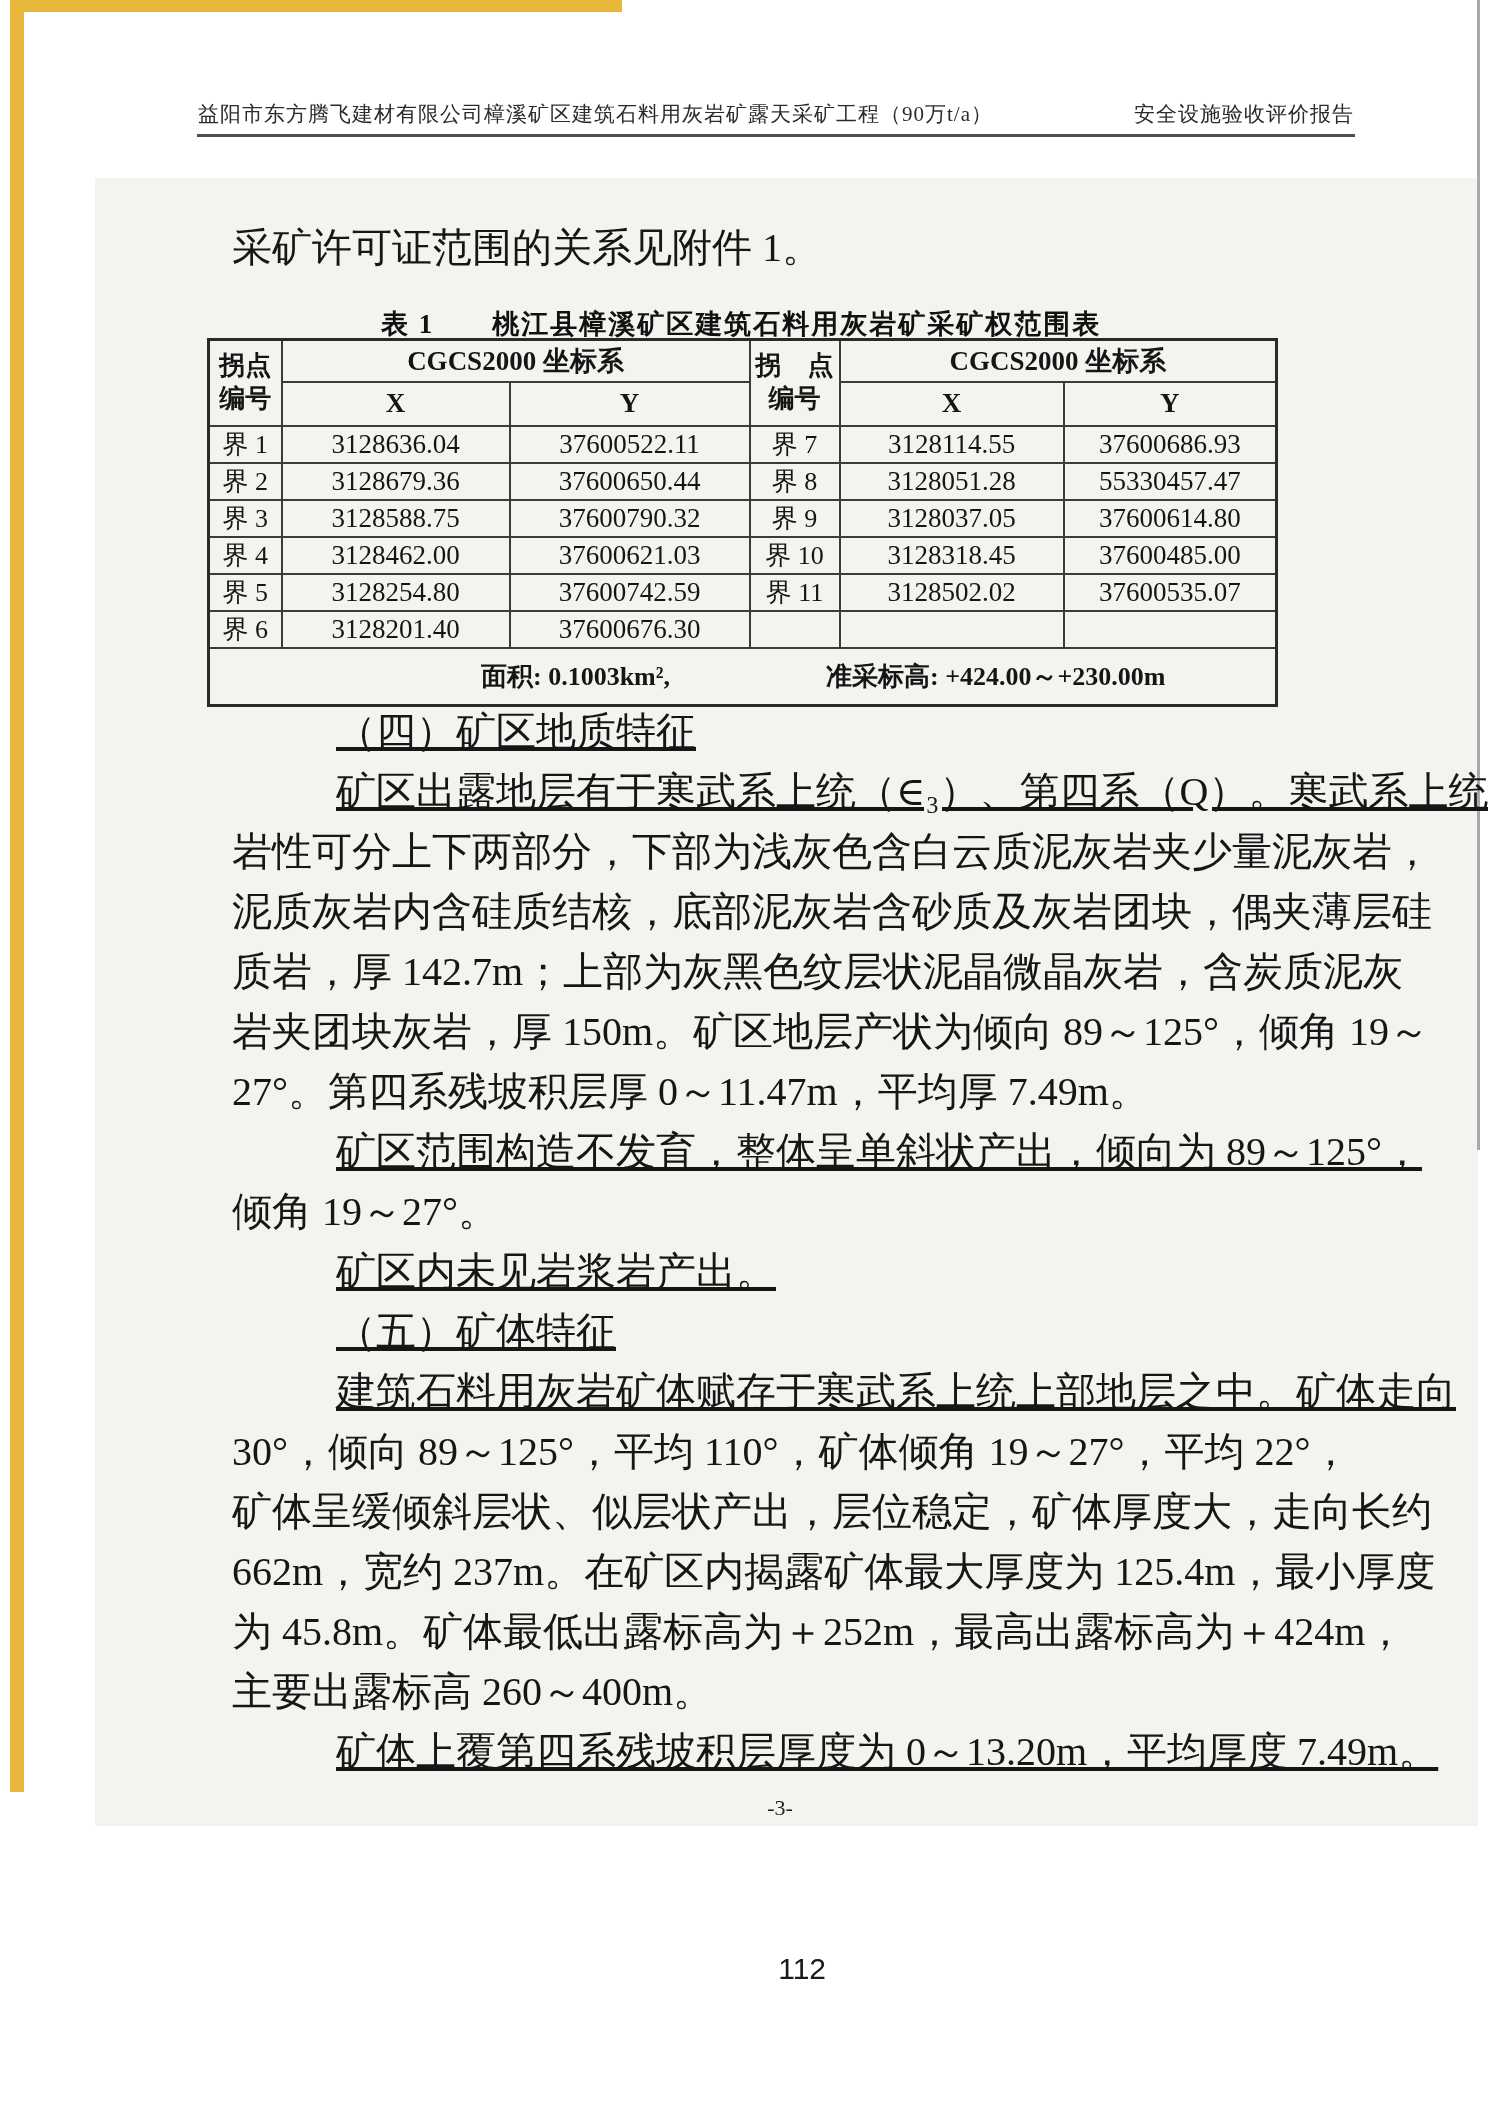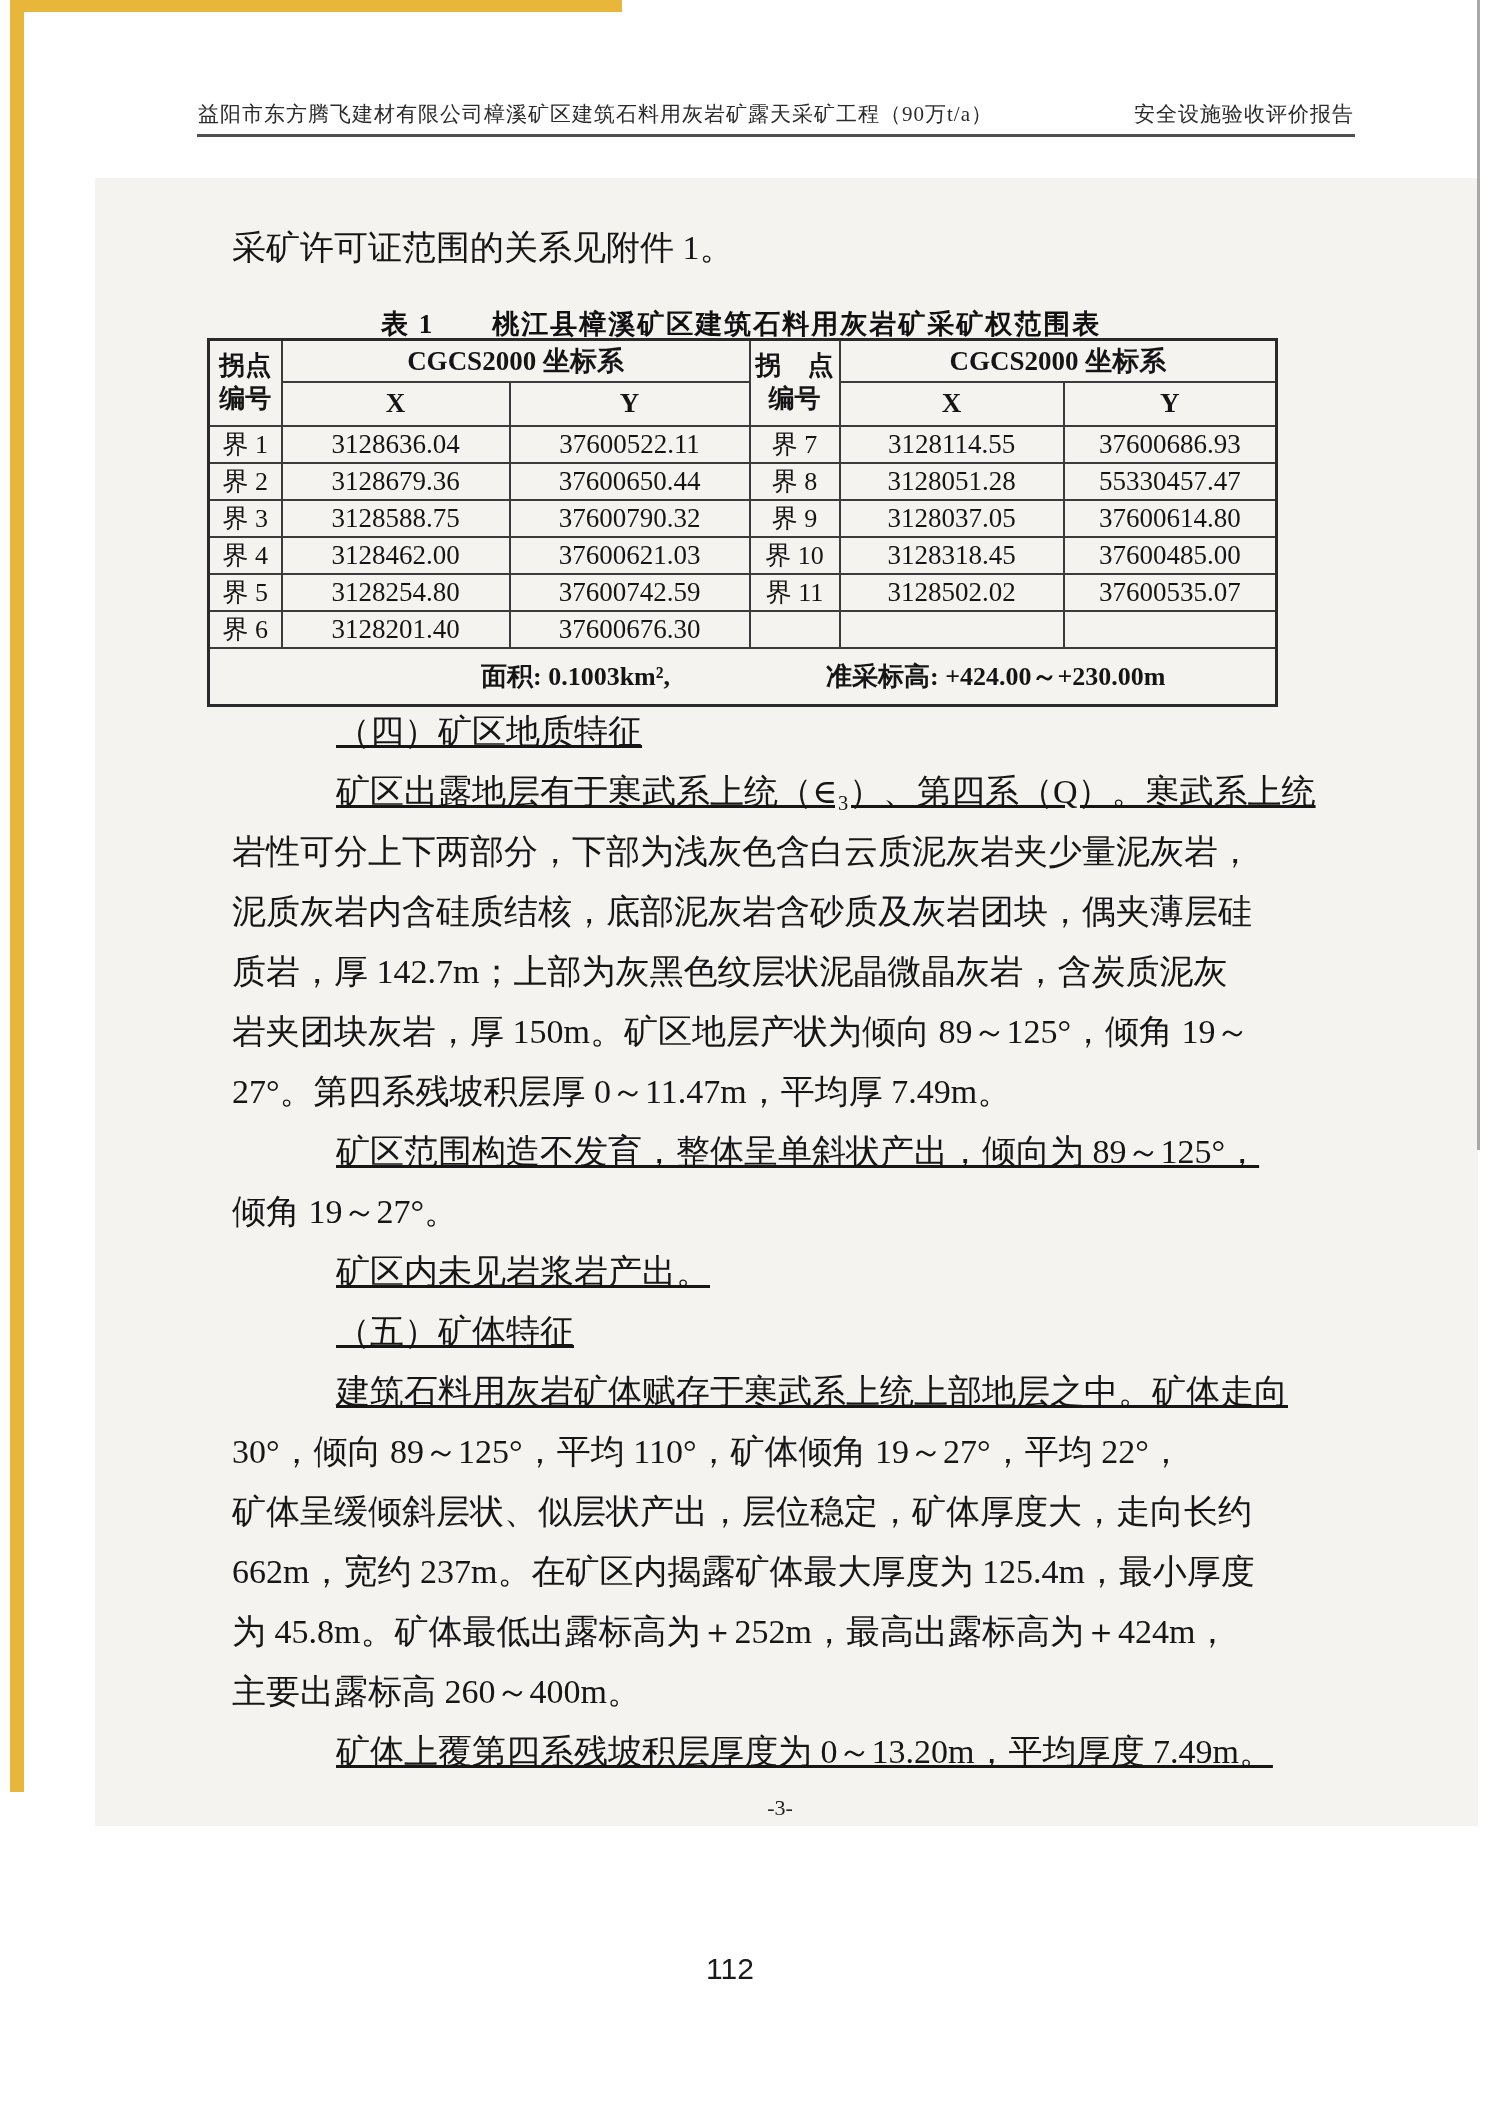--- a/index.html
+++ b/index.html
@@ -13,21 +13,21 @@
   .stripe-v{position:absolute;left:10px;top:0;width:14px;height:1792px;background:#e9b63c;}
   .stripe-h{position:absolute;left:10px;top:0;width:612px;height:12px;background:#e9b63c;}
   .edge-line-r{position:absolute;left:1477px;top:0;width:3px;height:1150px;background:#9a9a9a;opacity:.85;}
 
   
   .hdr{position:absolute;top:100px;left:198px;width:1156px;display:flex;justify-content:space-between;
        font-size:21px;letter-spacing:1px;color:#2b2b2b;white-space:nowrap;}
   .hdr-rule{position:absolute;top:134px;left:197px;width:1158px;height:3px;background:#4f4f4f;}
 
   
-  .bl{position:absolute;left:232px;width:1050px;font-size:34px;line-height:60px;white-space:nowrap;color:#161616;}
+  .bl{position:absolute;left:232px;width:1050px;font-size:40px;line-height:60px;white-space:nowrap;color:#161616;}
   .ind{text-indent:104px;text-decoration:underline;}
   .intro{top:218px;}
 
   
   .tbl-title{position:absolute;left:207px;top:306px;width:1068px;text-align:center;
              font-size:27px;font-weight:bold;letter-spacing:2px;color:#111;}
   table.rights{position:absolute;left:207px;top:338px;width:1068px;border-collapse:collapse;table-layout:fixed;
                font-size:27px;color:#151515;background:transparent;}
   table.rights,.rights td{border:2px solid #3b3b3b;}
   table.rights{border:3px solid #2a2a2a;}
@@ -37,21 +37,21 @@
   .csys{font-weight:600;}
   .xy{font-weight:bold;}
   .pid{font-size:26px;}
   .fcell{position:relative;}
   .fspan{position:absolute;top:50%;transform:translateY(-50%);font-size:26px;font-weight:600;white-space:nowrap;}
   .fspan.area{left:271px;}
   .fspan.elev{left:616px;}
 
   
   .pnum-scan{position:absolute;left:720px;top:1795px;width:120px;text-align:center;font-size:22px;color:#222;}
-  .pnum-doc{position:absolute;left:706px;top:1952px;width:120px;text-align:left;font-size:30px;
+  .pnum-doc{position:absolute;left:706px;top:1952px;width:120px;text-align:right;font-size:30px;
             font-family:"Liberation Sans","DejaVu Sans",sans-serif;color:#1a1a1a;}
 </style>
 </head>
 <body>
 
 <div class="canvas">
 
   <div class="scan-bg"></div>
   <div class="stripe-v"></div>
   <div class="stripe-h"></div>

